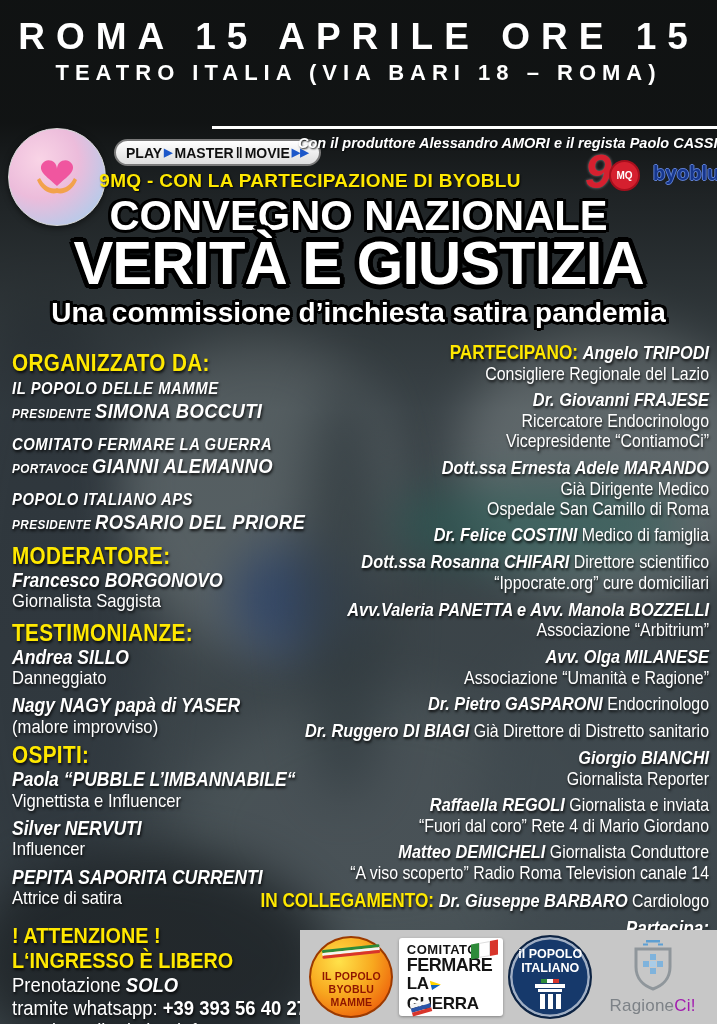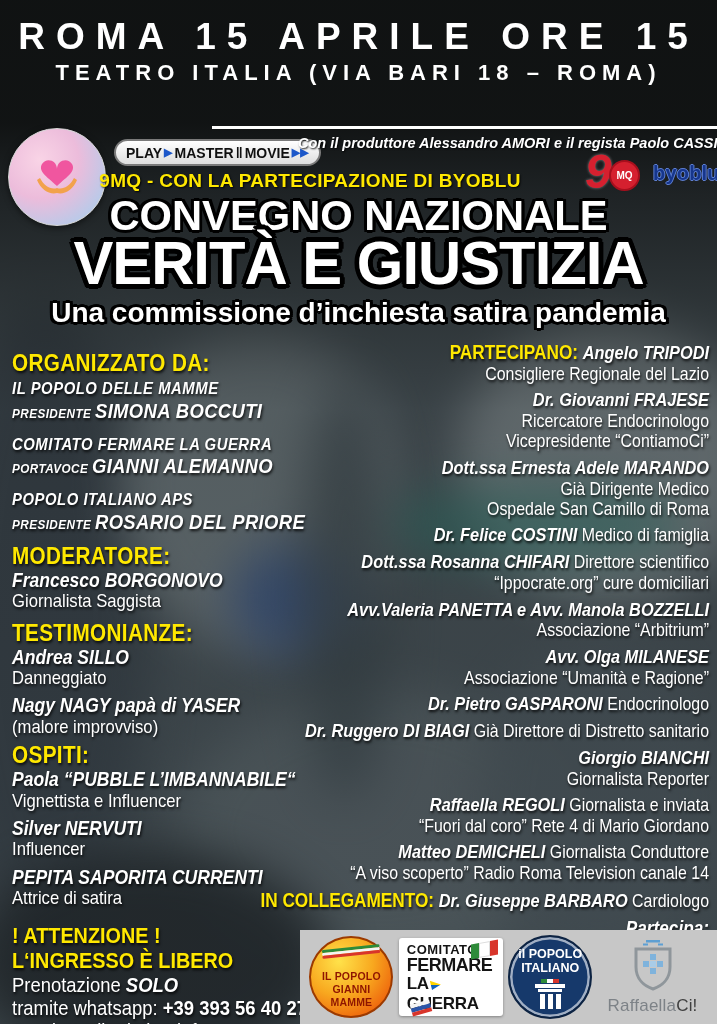--- a/index.html
+++ b/index.html
@@ -133,21 +133,21 @@
   .pi-l1 .pi-il{font-weight:700;}
   .pi-l2{font-size:12.5px;font-weight:800;line-height:1.1;}
   .pi-flag{width:18px;height:4px;margin:3px auto 1px;display:flex;}
   .pi-flag i{flex:1;}
   .pi-cap{width:30px;height:4px;background:#fff;margin:0 auto 1px;}
   .pi-cap2{width:24px;height:3px;background:#fff;margin:0 auto 2px;}
   .pi-flutes{display:flex;gap:3px;justify-content:center;}
   .pi-flutes i{width:5px;height:15px;background:#fff;display:block;}
   .lg-cc{width:110px;text-align:center;color:#7d8287;}
   .cc-text{font-size:17px;font-weight:400;letter-spacing:.2px;line-height:1;margin-top:1px;}
-  .cc-blue{color:#404040;text-align:center;}
+  .cc-blue{color:#a21caf;text-align:center;}
 </style>
 </head>
 <body>
 
 <div class="poster">
   <div class="bg">
     <div class="blob b1"></div>
       <div class="blob b2"></div>
       <div class="blob b3"></div>
     <div class="blob b4"></div>
@@ -309,21 +309,21 @@
 
     <div class="strip">
       <div class="lg-mamme">
         <div class="mm-ribbon">
           <i style="background:#2e8b3a;"></i>
             <i style="background:#f4f4f4;"></i>
             <i style="background:#d8352b;"></i>
         </div>
         <div class="mm-t">
             <div>IL POPOLO</div>
-            <div>GIANNI MAMME</div>
+            <div>BYOBLU MAMME</div>
           </div>
       </div>
 
       <div class="lg-fermare">
         <div class="fg-flag">
             <i style="background:#2e8b3a;"></i>
             <i style="background:#fff;border:1px solid #ddd;box-sizing:border-box;"></i>
             <i style="background:#d8352b;"></i>
           </div>
         <div class="fg1">COMITATO</div>
@@ -358,17 +358,17 @@
           <rect x="16" y="0" width="14" height="2.5" fill="#5d9fd3"></rect>
           <rect x="13" y="3.5" width="5" height="2" fill="#5d9fd3"></rect>
           <rect x="28" y="3.5" width="5" height="2" fill="#5d9fd3"></rect>
           <path d="M6 9 H40 V27 C40 39 32 46 23 49 C14 46 6 39 6 27 Z" fill="none" stroke="#8f969b" stroke-width="3"></path>
           <rect x="20" y="14" width="6" height="6" fill="#7fb3dc"></rect>
           <rect x="13" y="21" width="6" height="6" fill="#7fb3dc"></rect>
           <rect x="27" y="21" width="6" height="6" fill="#7fb3dc"></rect>
           <rect x="20" y="28" width="6" height="6" fill="#7fb3dc"></rect>
           <rect x="20" y="21" width="6" height="6" fill="#a8cce8"></rect>
         </svg>
-        <div class="cc-text"><span>Raffaella</span><span class="cc-blue">Ci!</span></div>
+        <div class="cc-text"><span>Ragione</span><span class="cc-blue">Ci!</span></div>
       </div>
     </div>
   </div>
 </div>
 
 </body></html>

